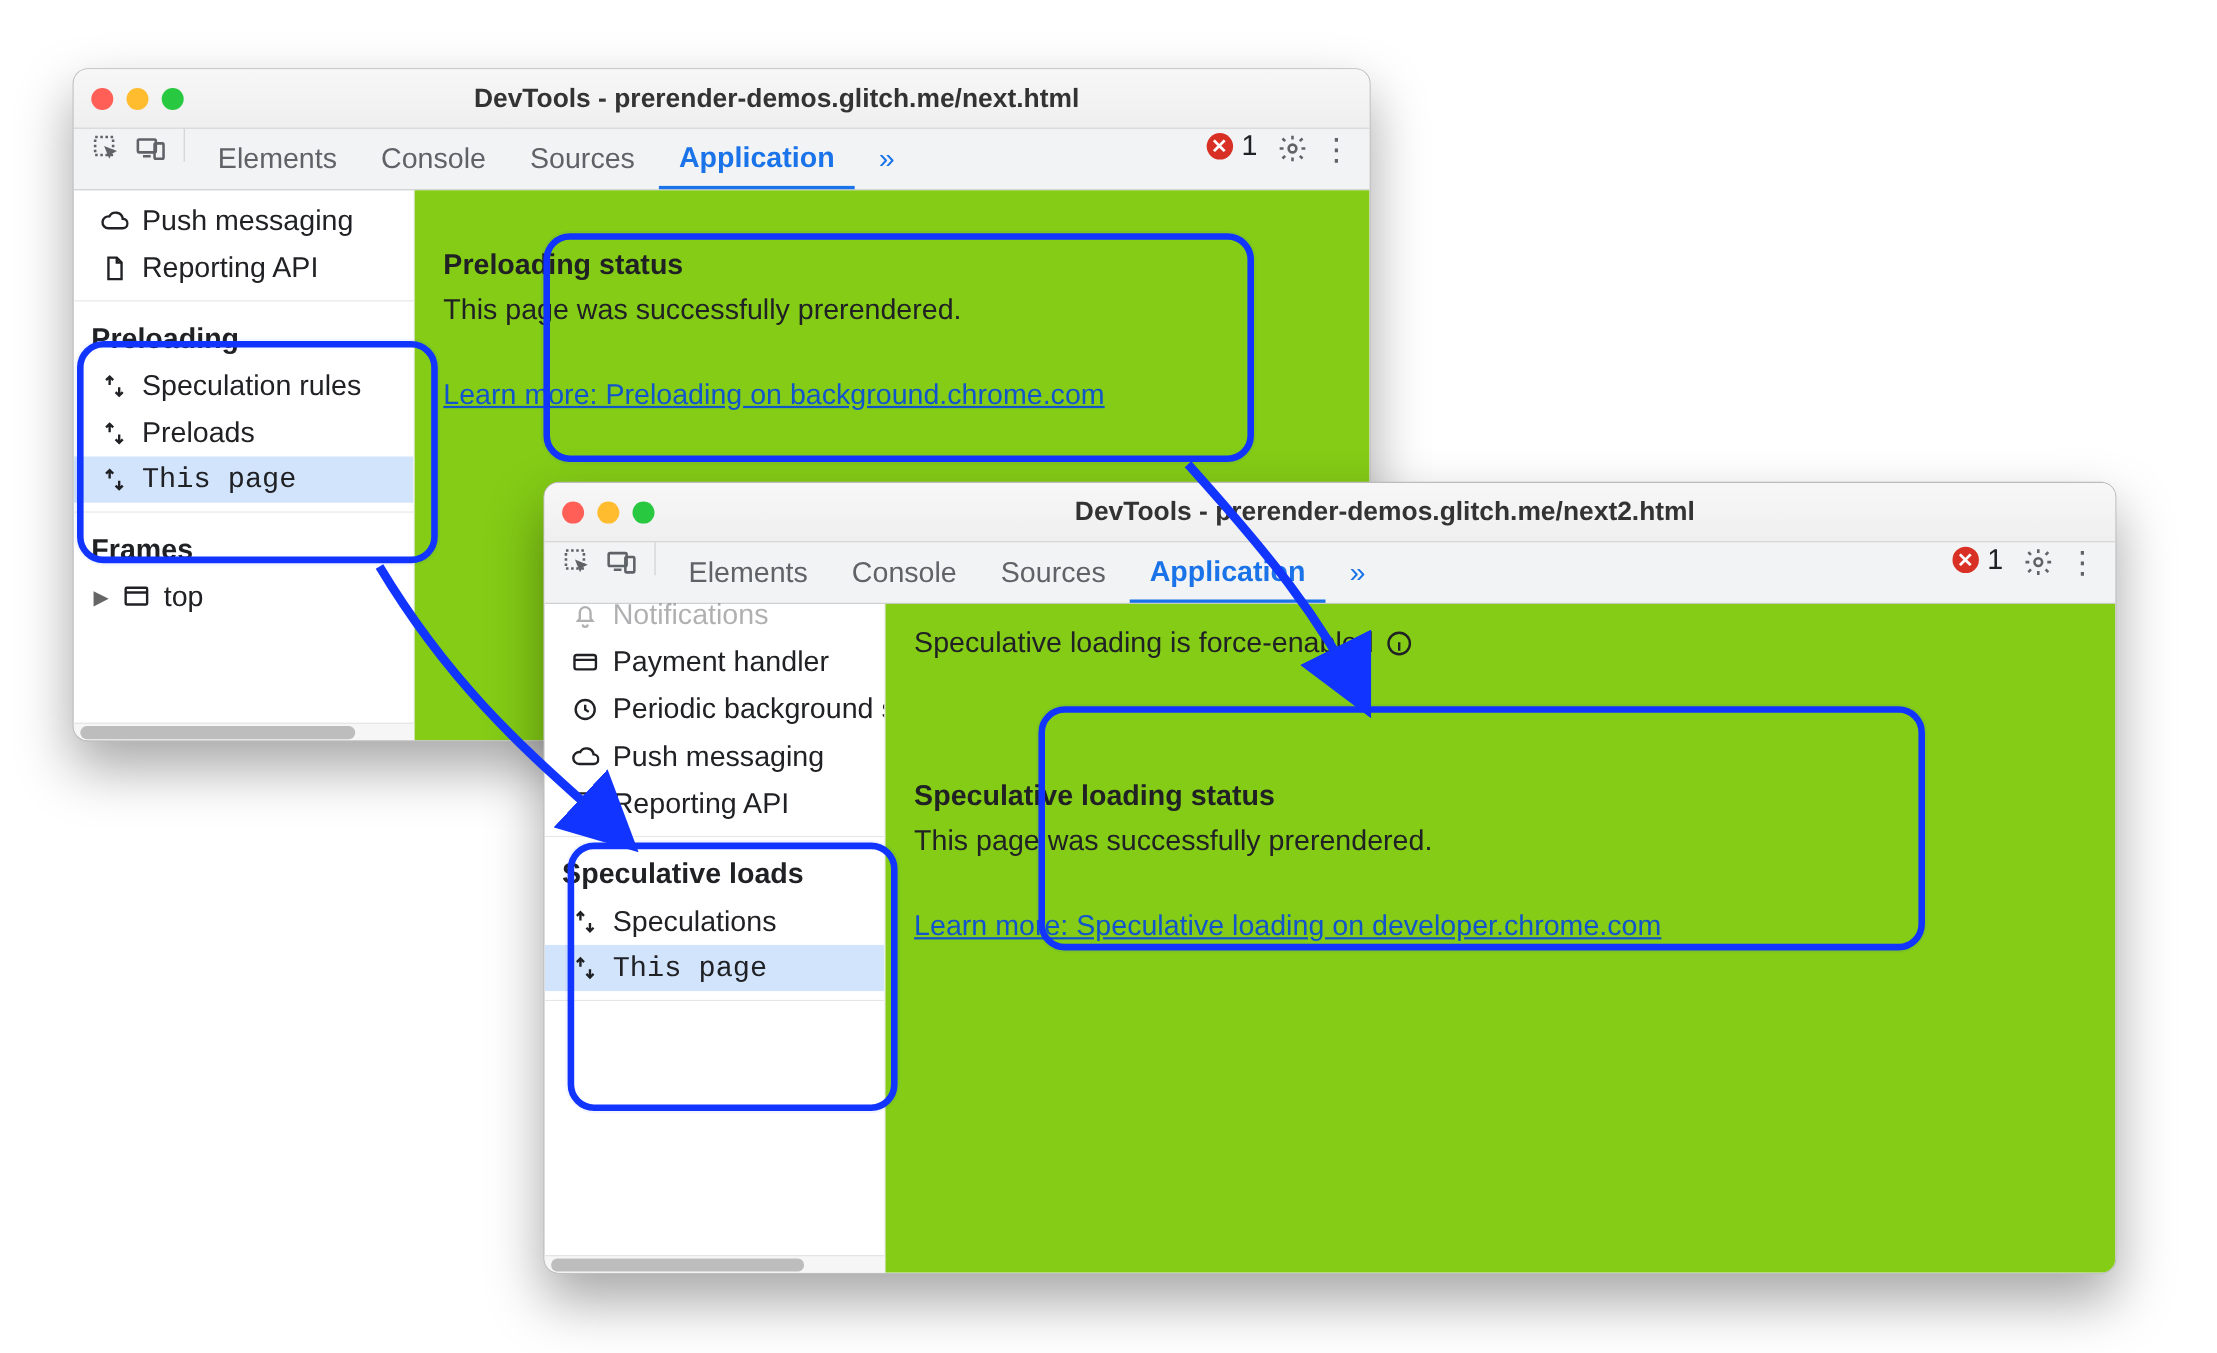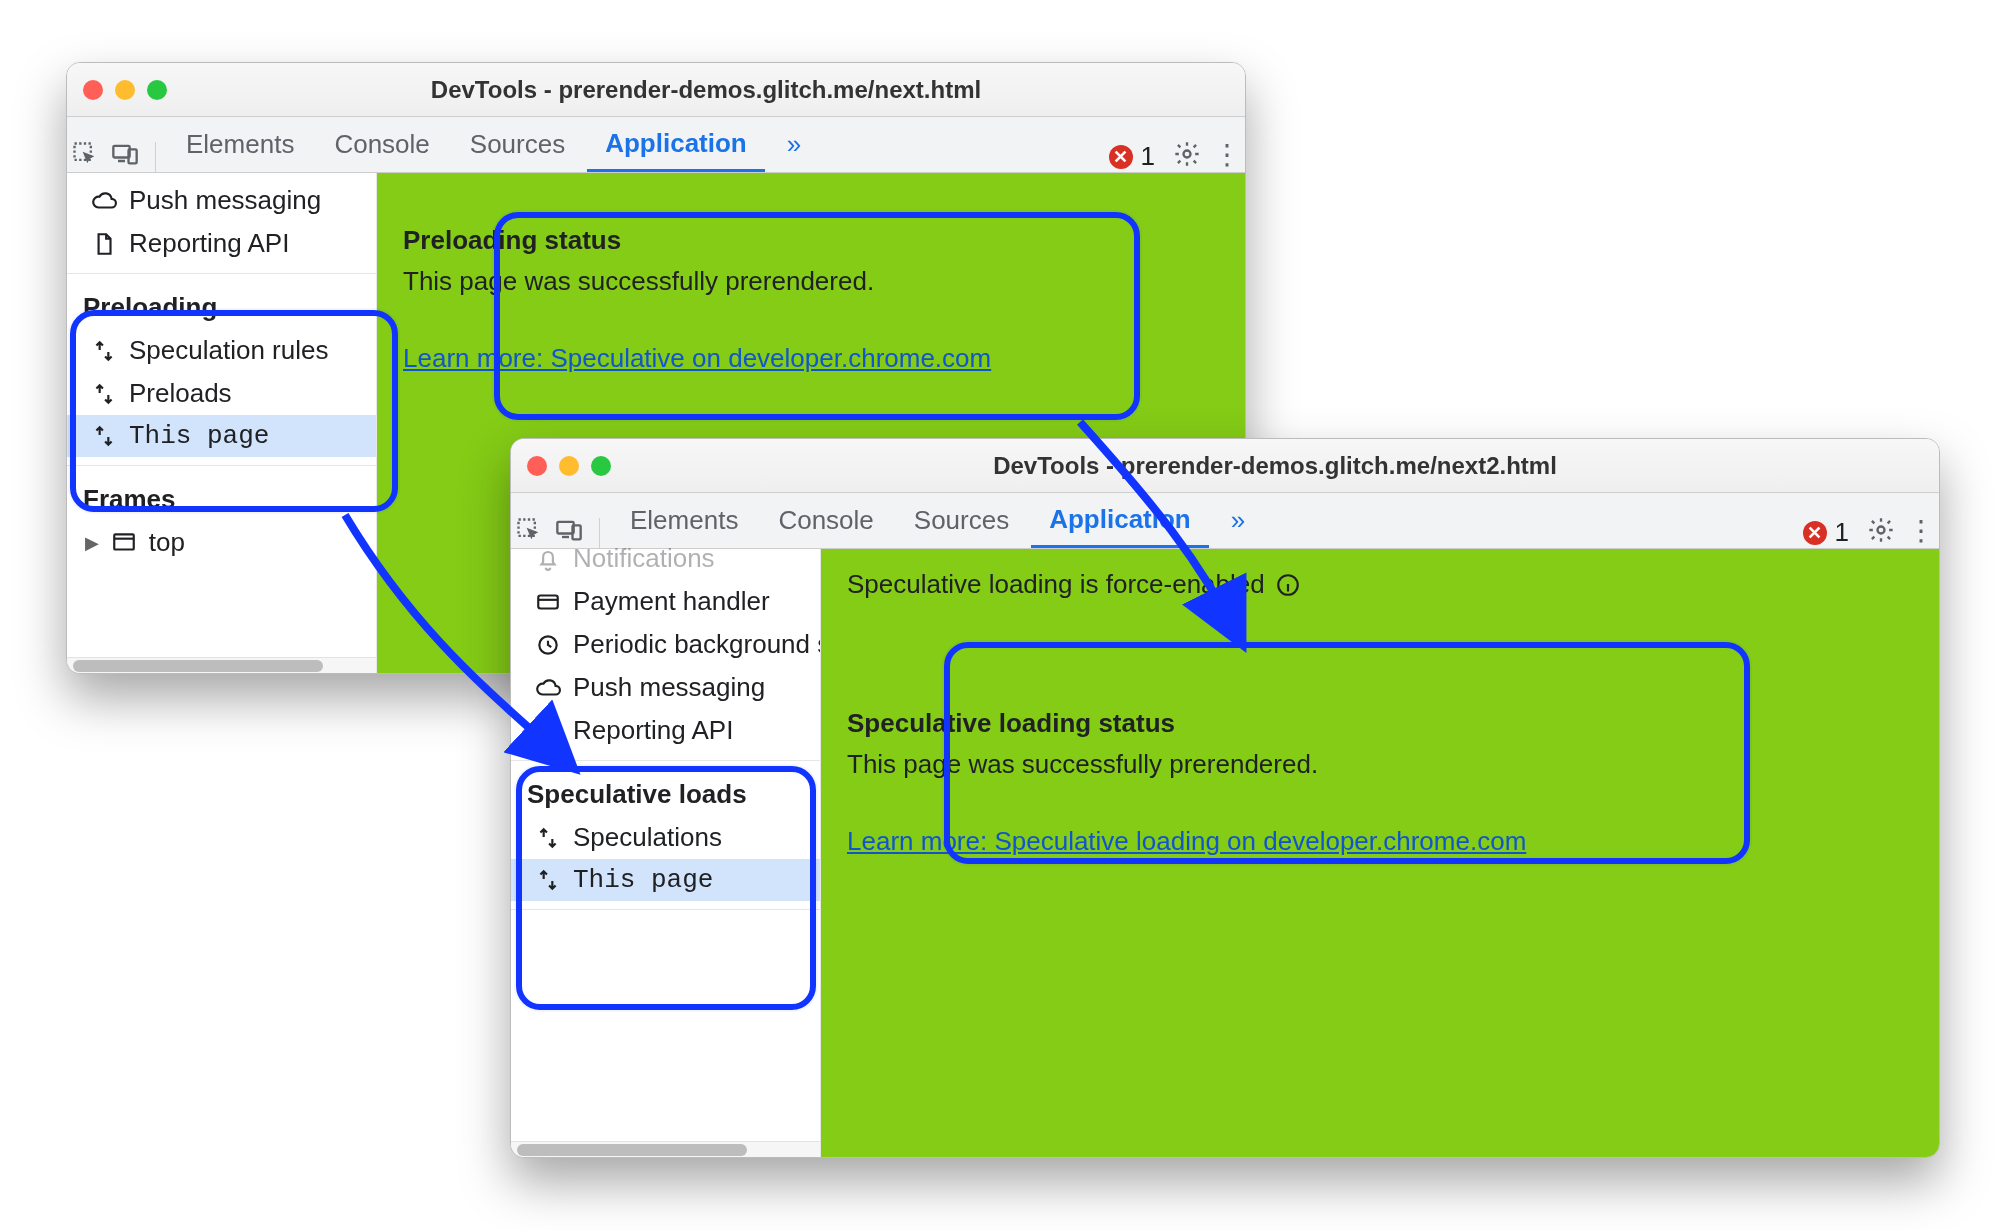--- a/index.html
+++ b/index.html
@@ -51,22 +51,22 @@
   .dot { width:20px; height:20px; border-radius:50%; }
   .dot.red { background:#ff5f57; }
   .dot.yellow { background:#febc2e; }
   .dot.green { background:#28c840; }
   .title { flex:1; text-align:center; font-weight:600; font-size:24px; color:#333; white-space:nowrap; overflow:hidden; text-overflow:ellipsis;}
 
   .tabbar {
     height: 56px;
     background: var(--tabbar-bg);
     display:flex;
-    align-items:flex-end;
-    padding: 0 0;
+    align-items:flex-start;
+    padding: 0 12px;
     gap: 4px;
     border-bottom: 1px solid var(--border);
   }
   .tabbar .sep { width:1px; height:30px; background:#d0d0d0; margin:0 8px; }
   .icon-btn { width:36px; height:36px; display:flex; align-items:center; justify-content:center; color:var(--muted); }
   .tab { padding: 0 18px; height:100%; display:flex; align-items:center; color:var(--muted); font-size:26px; }
   .tab.active { color:var(--accent); font-weight:700; border-bottom: 3px solid var(--accent); }
   .spacer { flex:1; }
   .err-chip { display:flex; align-items:center; gap:8px; color:var(--text); padding:0 10px;}
   .err-dot { width:24px; height:24px; border-radius:50%; background:#d93025; color:#fff; display:flex; align-items:center; justify-content:center; font-size:18px; font-weight:700;}
@@ -197,26 +197,26 @@
       <div class="side-scrollbar">
         <div class="thumb" style="left:6px; width:250px;"></div>
       </div>
     </div>
 
     <div class="main">
       <div style="height:14px;"></div>
       <div class="sec-title">Preloading status</div>
       <div>This page was successfully prerendered.</div>
       <div style="height:46px;"></div>
-      <a class="link" href="#">Learn more: Speculative on developer.chrome.com</a>
+      <a class="link" href="#">Learn more: Preloading on background.chrome.com</a>
     </div>
   </div>
 </div>
 
-<div class="win win2" style="left:510px; top:438px; width:1430px; height:720px;">
+<div class="win win2" style="left:494px; top:438px; width:1430px; height:720px;">
   <div class="titlebar">
     <div class="traffic">
       <div class="dot red"></div>
       <div class="dot yellow"></div>
       <div class="dot green"></div>
     </div>
     <div class="title">DevTools - prerender-demos.glitch.me/next2.html</div>
   </div>
 
   <div class="tabbar">

